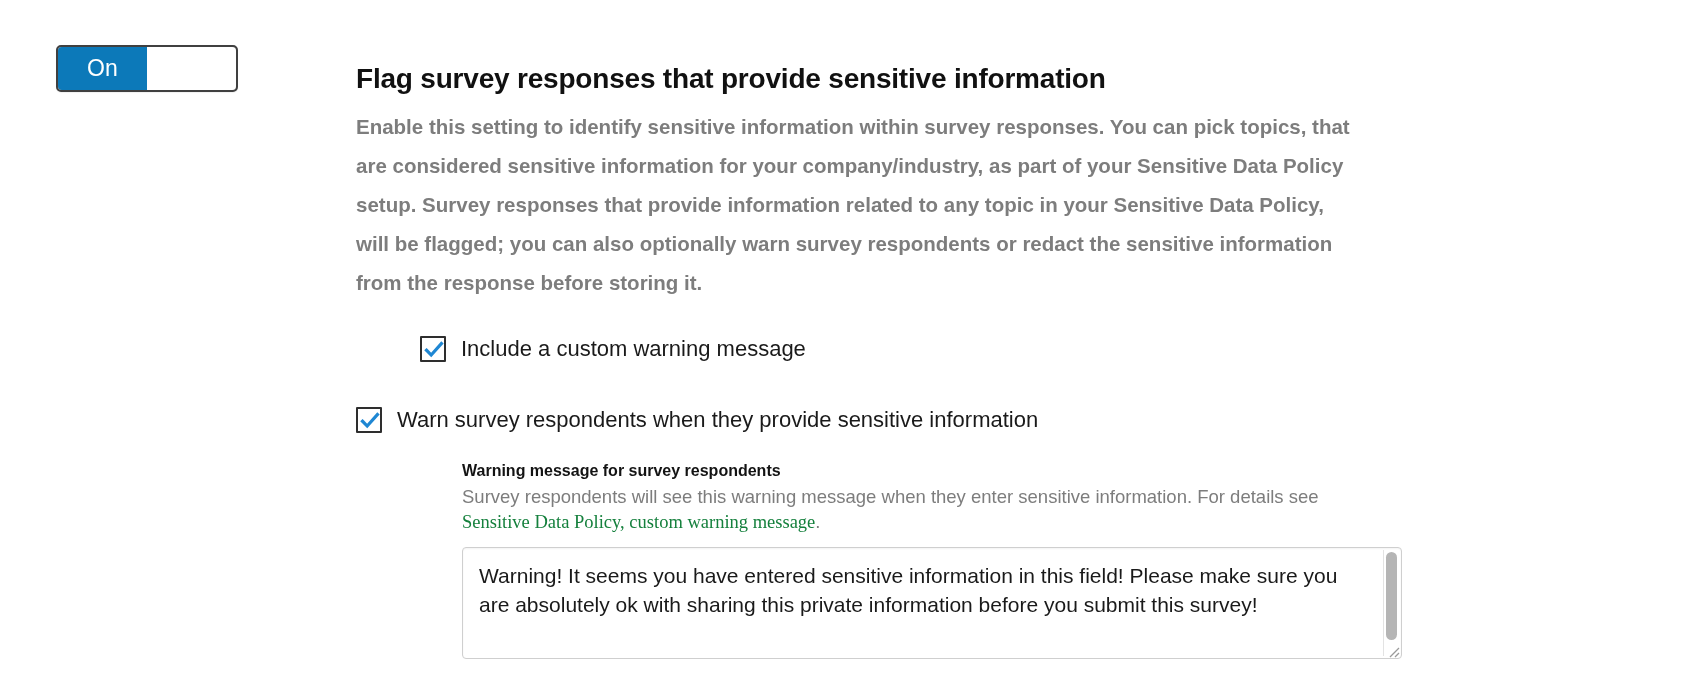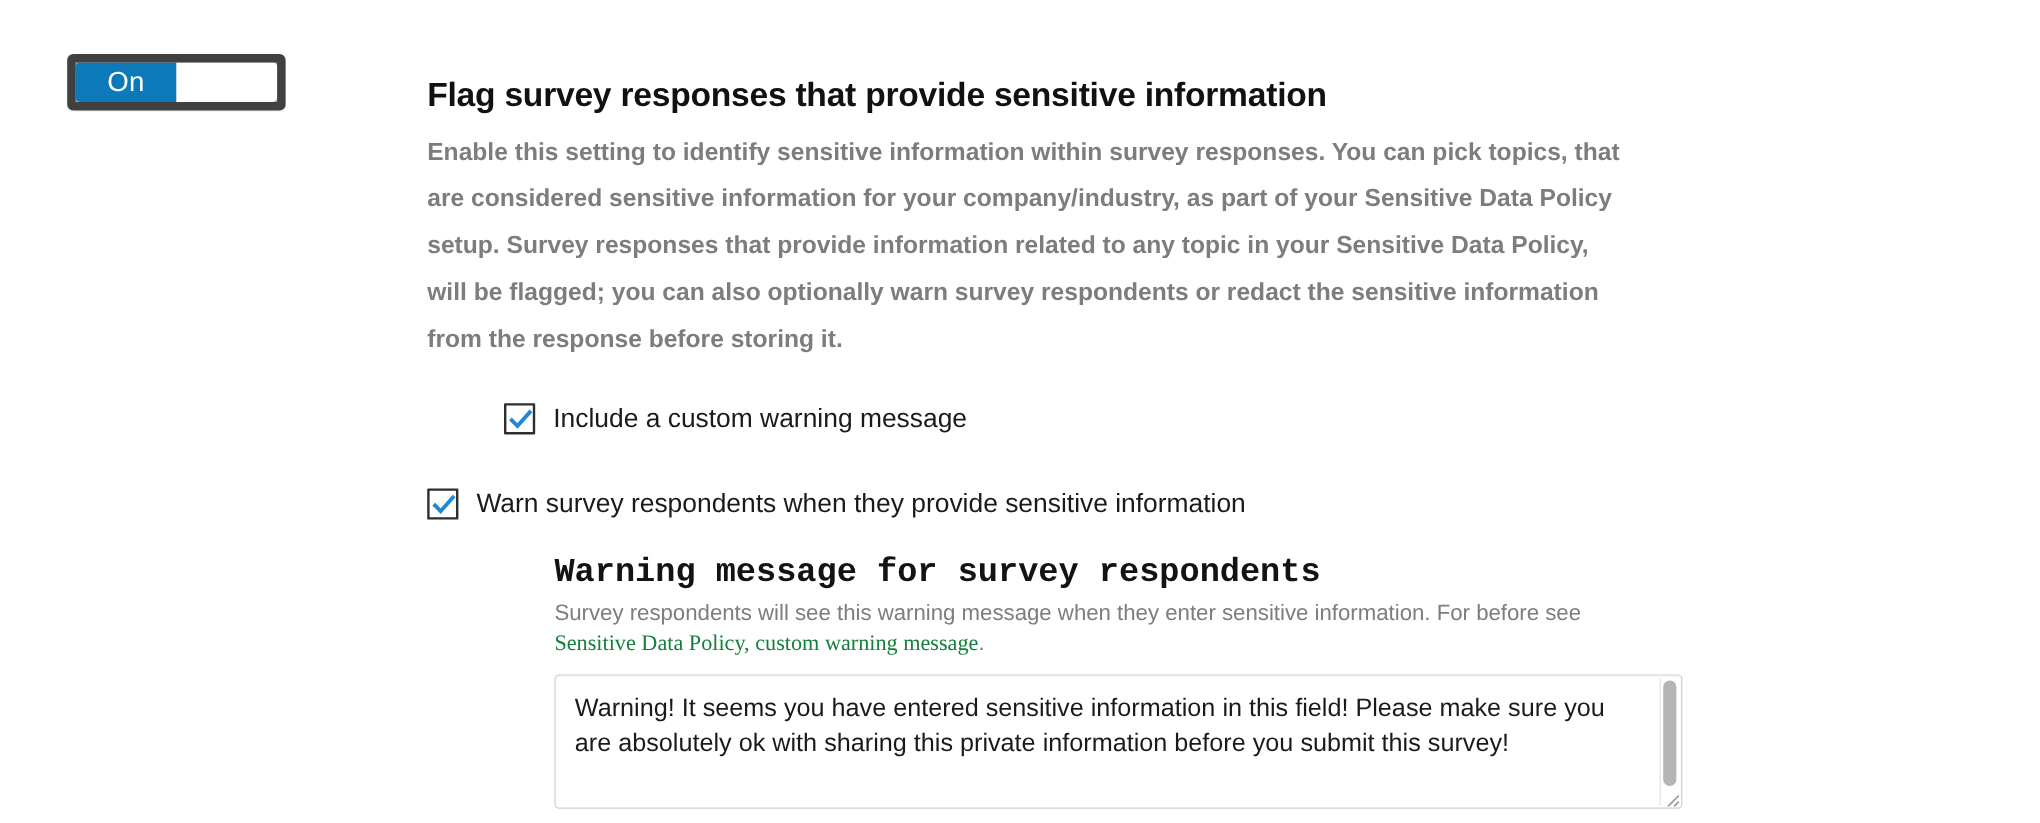--- a/index.html
+++ b/index.html
@@ -16,21 +16,21 @@
     position: relative;
   }
 
   
   #toggle-switch {
     position: absolute;
     left: 56px;
     top: 45px;
     width: 182px;
     height: 47px;
-    border: 7px solid #404040;
+    border: 2px solid #404040;
     border-radius: 5px;
     background: #a3a3a3;
     box-sizing: border-box;
     overflow: hidden;
     display: flex;
     align-items: stretch;
     cursor: pointer;
     box-shadow: 0 1px 1px rgba(0,0,0,0.06);
   }
   #toggle-switch .toggle-on {
@@ -110,26 +110,25 @@
     margin-left: 15px;
     line-height: 1;
   }
 
   
   .warn-block {
     margin-left: 106px;
     margin-top: 28px;
   }
   .warn-heading {
-    font-size: 28px;
+    font-size: 16px;
     font-weight: 700;
     color: #131313;
     margin: 0;
     line-height: 1.2;
-    font-family: Liberation Mono, monospace;
   }
   .warn-sub {
     font-size: 18.5px;
     color: #7d7d7d;
     line-height: 25px;
     margin: 4px 0 0 0;
     max-width: 920px;
   }
   .warn-sub a {
     color: #15803d;
@@ -220,21 +219,21 @@
       </svg>
     </span>
     <span class="check-label">Warn survey respondents when they provide sensitive information</span>
   </div>
 
   <div class="warn-block">
 
     <div class="warn-heading">Warning message for survey respondents</div>
 
     <p class="warn-sub">
-      <span>Survey respondents will see this warning message when they enter sensitive information. For before see </span><a href="#">Sensitive Data Policy, custom warning message</a><span>.</span>
+      <span>Survey respondents will see this warning message when they enter sensitive information. For details see </span><a href="#">Sensitive Data Policy, custom warning message</a><span>.</span>
     </p>
 
     <div class="ta-wrap">
       <textarea id="warning-textarea" placeholder="Enter a custom warning message" style="">Warning! It seems you have entered sensitive information in this field! Please make sure you are absolutely ok with sharing this private information before you submit this survey!</textarea>
 
       <div class="ta-scrollbar">
         <div class="ta-thumb"></div>
       </div>
 
       <svg class="ta-resize" viewBox="0 0 14 14">

